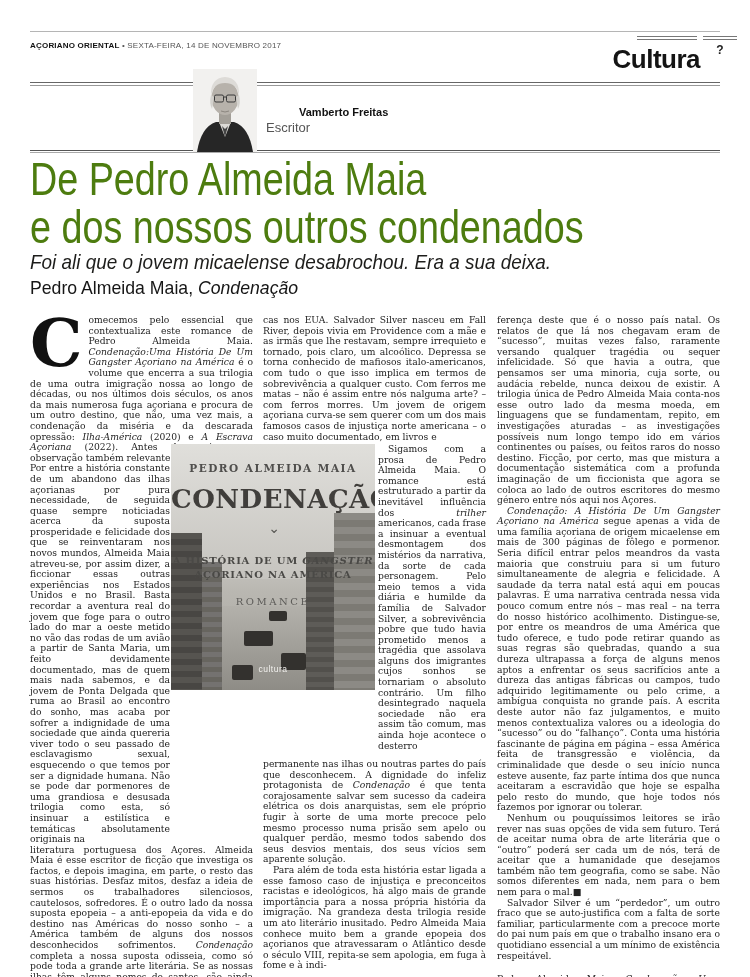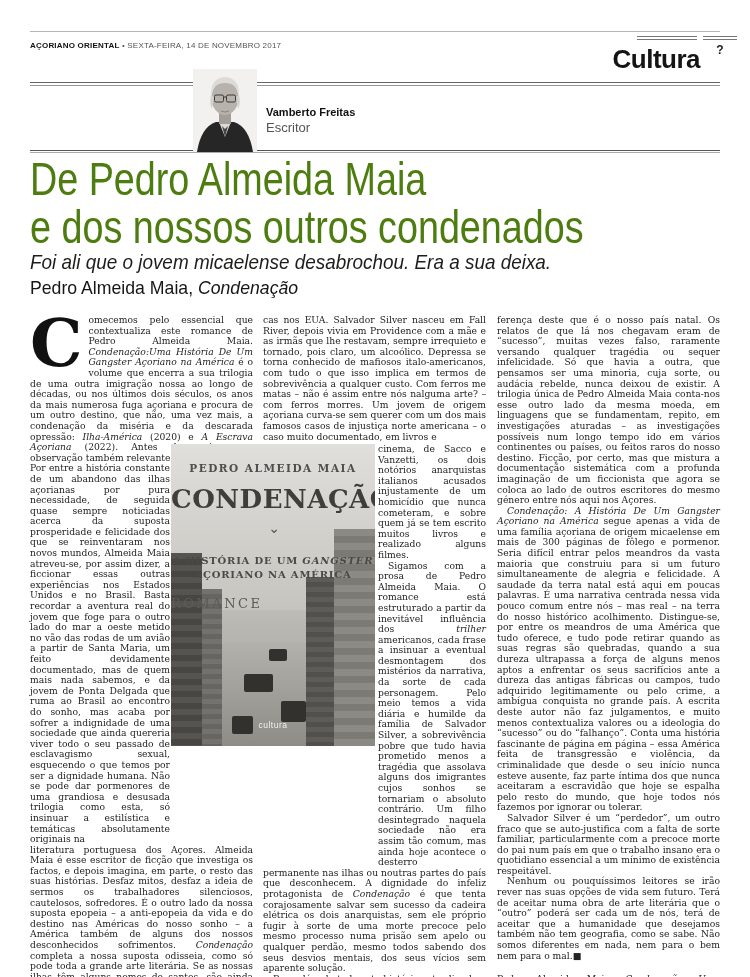--- a/index.html
+++ b/index.html
@@ -18,53 +18,53 @@
   .section-name { position:absolute; left:610px; top:44px; width:90px; text-align:right;
     font-family:"Liberation Sans", sans-serif; font-weight:bold; font-size:26px; letter-spacing:-.5px; color:#141414; }
   .page-marker { position:absolute; left:703px; top:43px; width:34px; text-align:center;
     font-family:"Liberation Sans", sans-serif; font-weight:bold; font-size:12px; color:#222; }
   
   .strip-rule-top { position:absolute; left:30px; right:30px; top:82px; height:4px; border-top:1px solid #666; border-bottom:1px solid #999; }
   .strip-rule-bottom { position:absolute; left:30px; right:30px; top:150px; height:3px; border-top:1px solid #555; border-bottom:1px solid #aaa; }
   .column-title { position:absolute; left:30px; top:94px; font-family:"Liberation Sans", sans-serif; font-weight:bold; font-size:21px; color:#121212; letter-spacing:-.3px; }
   .author-photo { position:absolute; left:193px; top:69px; width:64px; height:83px; background:#fff; }
   .author-block { position:absolute; left:266px; top:106px; font-family:"Liberation Sans", sans-serif; }
-  .author-name { font-weight:bold; font-size:11px; color:#111; }
+  .author-name { font-weight:bold; font-size:11px; color:#111;margin-left:33px; }
   .author-role { font-size:13px; color:#555; margin-top:2px; }
   
   .headline { position:absolute; left:30px; top:155px; font-family:"Liberation Sans", sans-serif; font-weight:300; color:#4d7c0f; }
   .headline-line { font-size:46px; line-height:48px; white-space:nowrap; transform:scaleX(.82); transform-origin:0 50%; }
   .standfirst { position:absolute; left:30px; top:250px; font-family:"Liberation Sans", sans-serif; font-style:italic; font-size:21px; color:#1d1d1b; white-space:nowrap; transform:scaleX(.9); transform-origin:0 50%; }
   .byline { position:absolute; left:30px; top:277px; font-family:"Liberation Sans", sans-serif; font-size:19px; color:#161616; white-space:nowrap; transform:scaleX(.93); transform-origin:0 50%; }
   
   .col { position:absolute; top:315px; width:223px; font-size:9.2px; line-height:10.6px; text-align:justify; color:#232323; }
   #col1 { left:30px; } #col2 { left:263px; } #col3 { left:497px; }
   .seg-a { min-height:129px; }
   #col1 .seg-b { width:140px; min-height:327px; }
   #col2 .seg-b { width:108px; margin-left:115px; min-height:315px; }
   .para { margin:0; }
   .para.indent { text-indent:10px; }
   .dropcap { float:left; font-family:"DejaVu Serif", serif; font-weight:bold; font-size:66px; line-height:52px; padding:2px 6px 0 0; color:#111; }
   .footer-cite { margin-top:13px; }
   
-  .cover { position:absolute; left:171px; top:444px; width:204px; height:302px; overflow:hidden;
+  .cover { position:absolute; left:171px; top:444px; width:204px; height:246px; overflow:hidden;
     background:linear-gradient(#dddcd8 0%, #cfcdc8 40%, #b9b7b1 60%, #a5a39d 100%); }
   .cover-sky { position:absolute; inset:0 0 45% 0; background:linear-gradient(#e0dfdb, #c6c4bf); }
   .bldg { position:absolute; }
   .bldg-left { left:0; top:36%; width:15%; height:64%; background:repeating-linear-gradient(#565450 0 6px, #484643 6px 12px); }
   .bldg-left2 { left:15%; top:48%; width:10%; height:52%; background:repeating-linear-gradient(#747270 0 5px, #67655f 5px 10px); }
   .bldg-right { right:0; top:28%; width:20%; height:72%; background:repeating-linear-gradient(#8c8a85 0 7px, #7c7a74 7px 14px); }
   .bldg-right2 { right:20%; top:44%; width:14%; height:56%; background:repeating-linear-gradient(#5e5c58 0 5px, #52504c 5px 10px); }
   .street { position:absolute; left:25%; right:34%; bottom:0; height:34%; background:linear-gradient(#b3b1ab, #8e8c86); }
   .car { position:absolute; background:#33312e; border-radius:2px; }
   .cover-author { position:absolute; top:18px; width:100%; text-align:center; font-family:"DejaVu Serif", serif; font-weight:bold; font-size:10.5px; letter-spacing:1.5px; color:#4f4e4c; }
   .cover-title { position:absolute; top:40px; width:100%; text-align:center; font-family:"DejaVu Serif", serif; font-weight:bold; font-size:26px; letter-spacing:.5px; color:#403e3b; }
   .cover-flourish { position:absolute; top:76px; width:100%; text-align:center; font-size:14px; color:#595855; letter-spacing:-2px; }
   .cover-sub { position:absolute; top:110px; width:100%; text-align:center; font-family:"DejaVu Serif", serif; font-weight:bold; font-size:10px; letter-spacing:.8px; color:#4a4946; line-height:14px; }
-  .cover-genre { position:absolute; top:152px; width:100%; text-align:left; font-family:"DejaVu Serif", serif; font-size:13px; letter-spacing:2.5px; color:#5c5b58; }
+  .cover-genre { position:absolute; top:152px; width:100%; text-align:center; font-family:"DejaVu Serif", serif; font-size:10px; letter-spacing:2.5px; color:#5c5b58; }
   .cover-publisher { position:absolute; bottom:16px; width:100%; text-align:center; font-family:"Liberation Sans", sans-serif; font-size:8.5px; letter-spacing:.5px; color:#f2f1ee; }
   i { font-style:italic; }
 </style>
 </head>
 <body>
 
 <div id="page">
 
   <div class="top-hairline"></div>
   <div class="masthead-line"><b>AÇORIANO ORIENTAL</b><span> • SEXTA-FEIRA, 14 DE NOVEMBRO 2017</span></div>
@@ -115,34 +115,33 @@
       <p class="para"><span>literatura portuguesa dos Açores. Almeida Maia é esse escritor de ficção que investiga os factos, e depois imagina, em parte, o resto das suas histórias. Desfaz mitos, desfaz a ideia de sermos os trabalhadores silenciosos, cautelosos, sofredores. É o outro lado da nossa suposta epopeia – a anti-epopeia da vida e do destino nas Américas do nosso sonho – a América também de alguns dos nossos desconhecidos sofrimentos. </span><i>Condenação</i><span> completa a nossa suposta odisseia, como só pode toda a grande arte literária. Se as nossas ilhas têm alguns nomes de santos, são ainda mais, foram também, as ilhas dos demónios que nos exploravam ou simplesmente nos ignoravam e nos abandonavam.</span></p>
 
     </div>
   </div>
 
   <div class="col" id="col2">
     <div class="seg-a">
       <p class="para"><span>cas nos EUA. Salvador Silver nasceu em Fall River, depois vivia em Providence com a mãe e as irmãs que lhe restavam, sempre irrequieto e tornado, pois claro, um alcoólico. Depressa se torna conhecido de mafiosos italo-americanos, com tudo o que isso implica em termos de sobrevivência a qualquer custo. Com ferros me matas – não é assim entre nós nalguma arte? – com ferros morres. Um jovem de origem açoriana curva-se sem querer com um dos mais famosos casos de injustiça norte americana – o caso muito documentado, em livros e</span></p>
     </div>
     <div class="seg-b">
-      <p class="para"><span>cinema, de Sacco e Vanzetti, os dois notórios anarquistas italianos acusados injustamente de um homicídio que nunca cometeram, e sobre quem já se tem escrito muitos livros e realizado alguns filmes.</span></p>
       <p class="para indent"><span>Sigamos com a prosa de Pedro Almeida Maia. O romance está estruturado a partir da inevitável influência dos </span><i>trilher</i><span> americanos, cada frase a insinuar a eventual desmontagem dos mistérios da narrativa, da sorte de cada personagem. Pelo meio temos a vida diária e humilde da família de Salvador Silver, a sobrevivência pobre que tudo havia prometido menos a tragédia que assolava alguns dos imigrantes cujos sonhos se tornariam o absoluto contrário. Um filho desintegrado naquela sociedade não era assim tão comum, mas ainda hoje acontece o desterro</span></p>
     </div>
     <div class="seg-c">
       <p class="para"><span>permanente nas ilhas ou noutras partes do país que desconhecem. A dignidade do infeliz protagonista de </span><i>Condenação</i><span> é que tenta corajosamente salvar sem sucesso da cadeira elétrica os dois anarquistas, sem ele próprio fugir à sorte de uma morte precoce pelo mesmo processo numa prisão sem apelo ou qualquer perdão, mesmo todos sabendo dos seus desvios mentais, dos seus vícios sem aparente solução.</span></p>
       <p class="para indent"><span>Para além de toda esta história estar ligada a esse famoso caso de injustiça e preconceitos racistas e ideológicos, há algo mais de grande importância para a nossa própria história da imigração. Na grandeza desta trilogia reside um ato literário inusitado. Pedro Almeida Maia conhece muito bem a grande epopeia dos açorianos que atravessaram o Atlântico desde o século VIII, repita-se sem apologia, em fuga à fome e à indi-</span></p>
     </div>
   </div>
 
   <div class="col" id="col3">
     <p class="para"><span>ferença deste que é o nosso país natal. Os relatos de que lá nos chegavam eram de “sucesso”, muitas vezes falso, raramente versando qualquer tragédia ou sequer infelicidade. Só que havia a outra, que pensamos ser uma minoria, cuja sorte, ou audácia rebelde, nunca deixou de existir. A trilogia única de Pedro Almeida Maia conta-nos esse outro lado da mesma moeda, em linguagens que se fundamentam, repito, em investigações aturadas – as investigações possíveis num longo tempo ido em vários continentes ou países, ou feitos raros do nosso destino. Ficção, por certo, mas que mistura a documentação sistemática com a profunda imaginação de um ficcionista que agora se coloca ao lado de outros escritores do mesmo género entre nós aqui nos Açores.</span></p>
     <p class="para indent"><i>Condenação: A História De Um Gangster Açoriano na América</i><span> segue apenas a vida de uma família açoriana de origem micaelense em mais de 300 páginas de fôlego e pormenor. Seria difícil entrar pelos meandros da vasta maioria que construiu para si um futuro simultaneamente de alegria e felicidade. A saudade da terra natal está aqui em poucas palavras. É uma narrativa centrada nessa vida pouco comum entre nós – mas real – na terra do nosso histórico acolhimento. Distingue-se, por entre os meandros de uma América que tudo oferece, e tudo pode retirar quando as suas regras são quebradas, quando a sua dureza ultrapassa a força de alguns menos aptos a enfrentar os seus sacrifícios ante a dureza das antigas fábricas ou campos, tudo adquirido legitimamente ou pelo crime, a ambígua conquista no grande país. A escrita deste autor não faz julgamentos, e muito menos contextualiza valores ou a ideologia do “sucesso” ou do “falhanço”. Conta uma história fascinante de página em página – essa América feita de transgressão e violência, da criminalidade que desde o seu início nunca esteve ausente, faz parte íntima dos que nunca aceitaram a escravidão que hoje se espalha pelo resto do mundo, que hoje todos nós fazemos por ignorar ou tolerar.</span></p>
+    <p class="para indent"><span>Nenhum ou pouquíssimos leitores se irão rever nas suas opções de vida sem futuro. Terá de aceitar numa obra de arte literária que o “outro” poderá ser cada um de nós, terá de aceitar que a humanidade que desejamos também não tem geografia, como se sabe. Não somos diferentes em nada, nem para o bem nem para o mal.■</span></p>
     <p class="para indent"><span>Salvador Silver é um “perdedor”, um outro fraco que se auto-justifica com a falta de sorte familiar, particularmente com a precoce morte do pai num país em que o trabalho insano era o quotidiano essencial a um mínimo de existência respeitável.</span></p>
-    <p class="para indent"><span>Nenhum ou pouquíssimos leitores se irão rever nas suas opções de vida sem futuro. Terá de aceitar numa obra de arte literária que o “outro” poderá ser cada um de nós, terá de aceitar que a humanidade que desejamos também não tem geografia, como se sabe. Não somos diferentes em nada, nem para o bem nem para o mal.■</span></p>
     <p class="para footer-cite"><span>Pedro Almeida Maia, </span><i>Condenação: Uma História De Um Gangster Açoriano na América</i></p>
   </div>
 
   <div class="cover">
     <div class="cover-sky"></div>
     <div class="bldg bldg-left"></div>
     <div class="bldg bldg-left2"></div>
     <div class="bldg bldg-right"></div>
     <div class="bldg bldg-right2"></div>
     <div class="street"></div>

